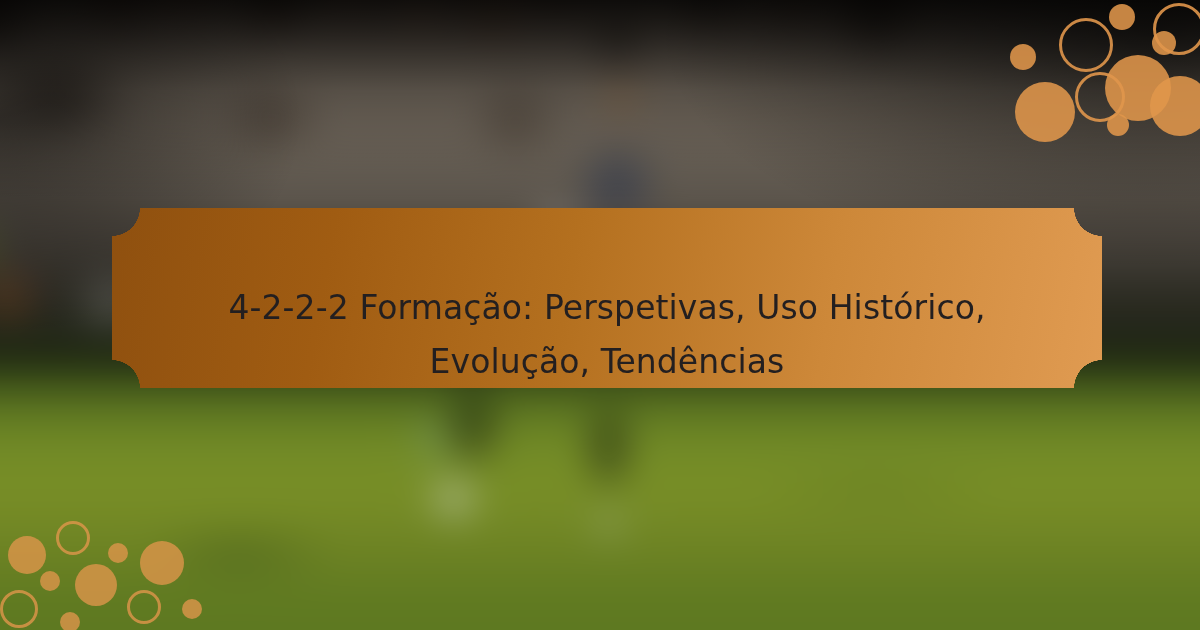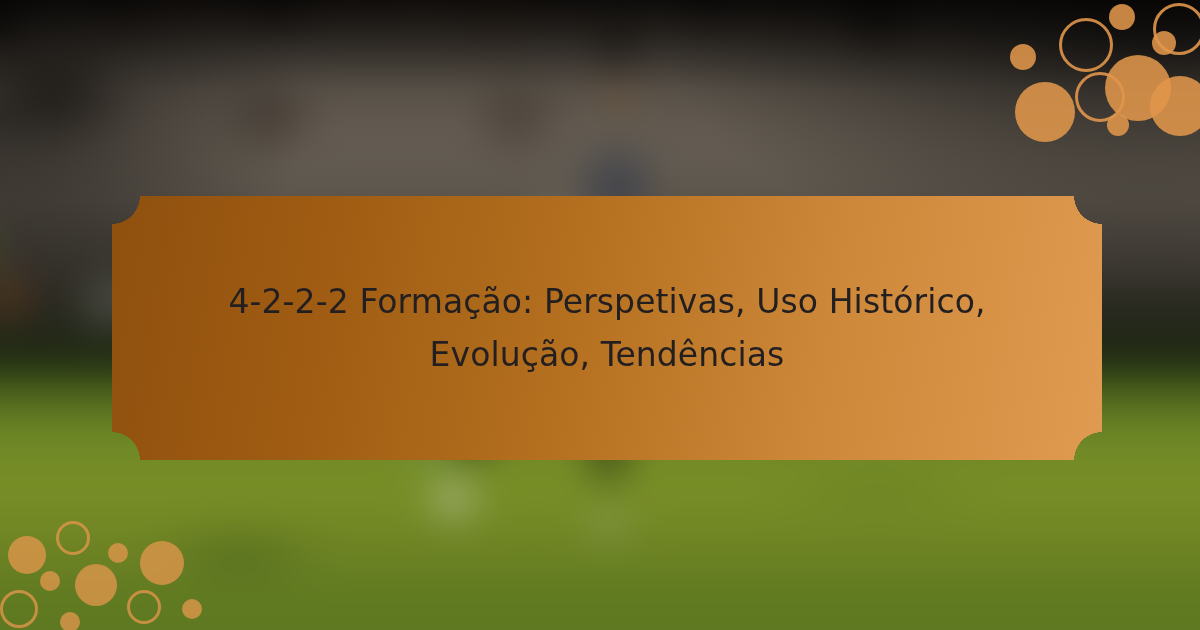--- a/index.html
+++ b/index.html
@@ -102,28 +102,28 @@
   
   .dots { position: absolute; pointer-events: none; }
   .dots.tr { right: 0; top: 0; width: 230px; height: 120px; }
   .dots.bl { left: 0; bottom: 0; width: 230px; height: 125px; }
   .dot { position: absolute; border-radius: 50%; box-sizing: border-box; }
 
   
   #banner {
     position: absolute;
     left: 112px;
-    top: 196px;
+    top: 208px;
     width: 990px;
-    height: 264px;
+    height: 180px;
     background: linear-gradient(100deg, #8f500f 0%, #a05c12 22%, #b4701f 46%, #cd8839 72%, #e09b52 100%);
     -webkit-mask-image: var(--notch);
     mask-image: var(--notch);
     display: flex;
-    align-items: center;
+    align-items: flex-end;
     justify-content: center;
     box-shadow: 0 2px 14px rgba(0,0,0,.35);
   }
   
   #banner {
     --r: 28px;
     --notch:
       radial-gradient(circle var(--r) at 0 0, transparent 99%, #000 100%),
       radial-gradient(circle var(--r) at 100% 0, transparent 99%, #000 100%),
       radial-gradient(circle var(--r) at 0 100%, transparent 99%, #000 100%),

